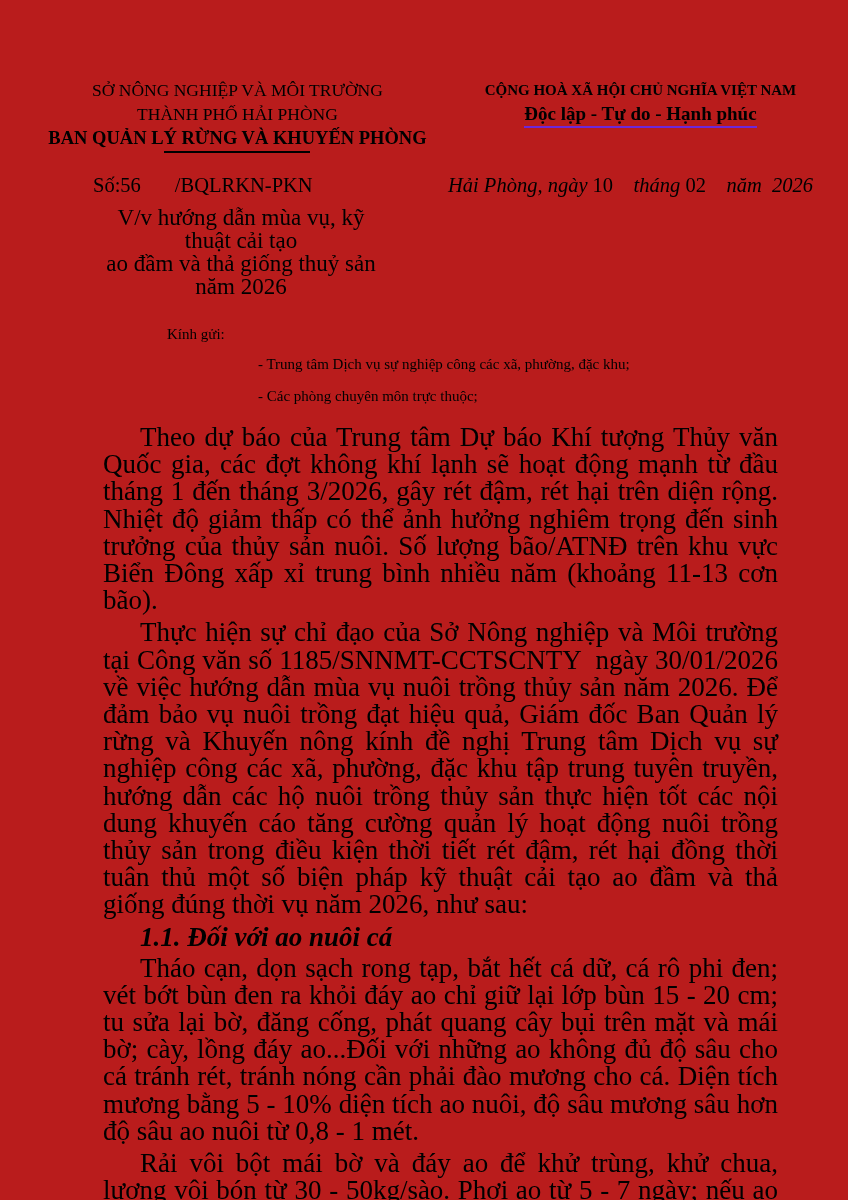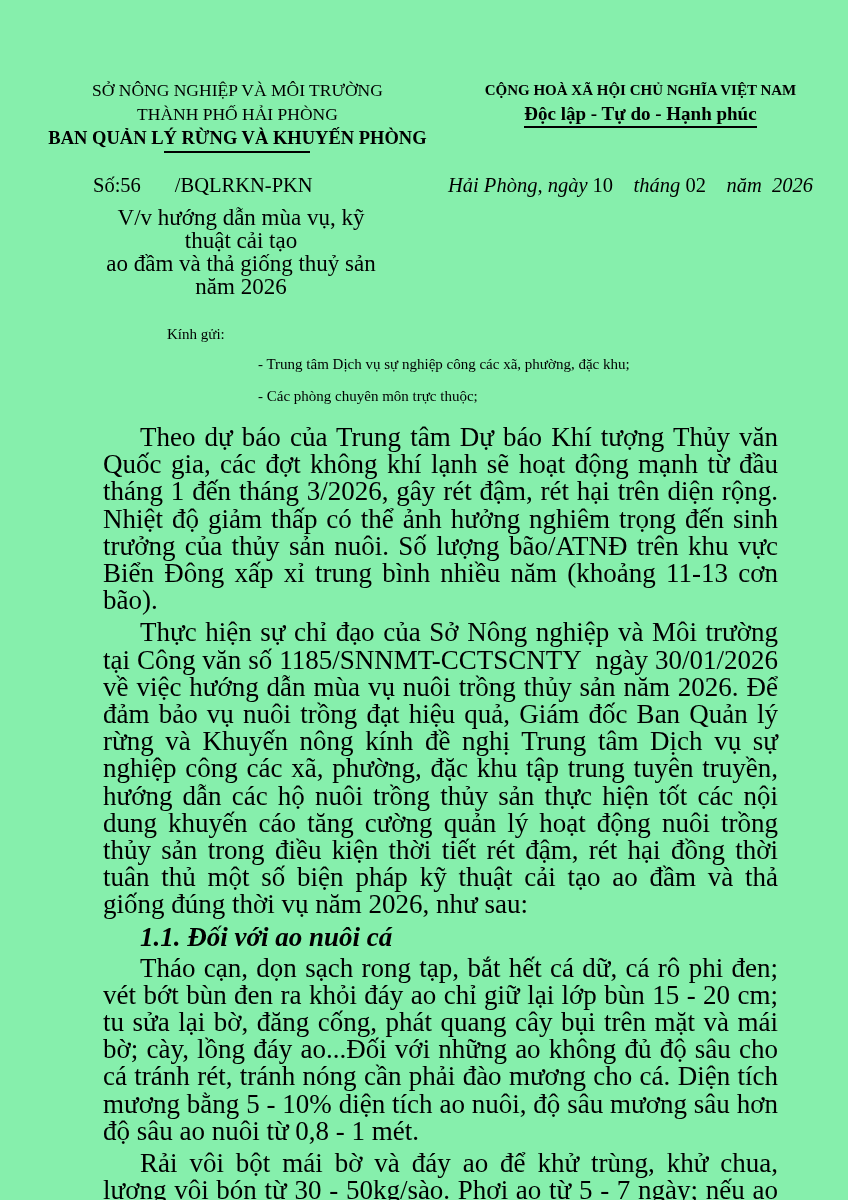--- a/index.html
+++ b/index.html
@@ -2,34 +2,34 @@
 <html><head>
 <meta charset="utf-8">
 <title>Công văn</title>
 <style>
   html, body { margin: 0; padding: 0; background: #e8e8e8; }
   .page {
     position: relative;
     width: 848px;
     height: 1200px;
     margin: 0 auto;
-    background: #86efac;
+    background: #b91c1c;
     color: #000000;
     font-family: "Liberation Serif", "DejaVu Serif", serif;
     overflow: hidden;
   }
   
   .header { display: flex; margin-top: 78px; }
   .header-left { margin-left: 28px; width: 420px; text-align: center; }
   .org-line { font-size: 17.5px; line-height: 24px; white-space: nowrap; }
   .org-bold { font-size: 18.5px; font-weight: bold; }
   .org-underline { width: 146px; border-top: 2px solid #000; margin: 1px auto 0 auto; height: 0; }
   .header-right { width: 388px; margin-left: auto; margin-right: 14px; text-align: center; }
   .nation-line { font-size: 15px; font-weight: bold; line-height: 25px; white-space: nowrap; }
-  .motto { display: inline-block; font-size: 19px; font-weight: bold; border-bottom: 2px solid #000000; padding-bottom: 1px; white-space: nowrap; }
+  .motto { display: inline-block; font-size: 19px; font-weight: bold; border-bottom: 2px solid #6d28d9; padding-bottom: 1px; white-space: nowrap; }
   
   .so-row { display: flex; justify-content: space-between; padding-left: 93px; padding-right: 35px; margin-top: 19px; font-size: 20.5px; line-height: 27px; }
   .so-symbol { margin-left: 34px; }
   .date span { white-space: pre; font-style: italic; }
   .date span.up { font-style: normal; }
   
   .subject { margin-left: 104px; margin-top: 7px; width: 274px; text-align: center; font-size: 23px; line-height: 23px; }
   
   .recipients { margin-left: 167px; margin-top: 21px; font-size: 15px; }
   .kg-label { line-height: 30px; }

